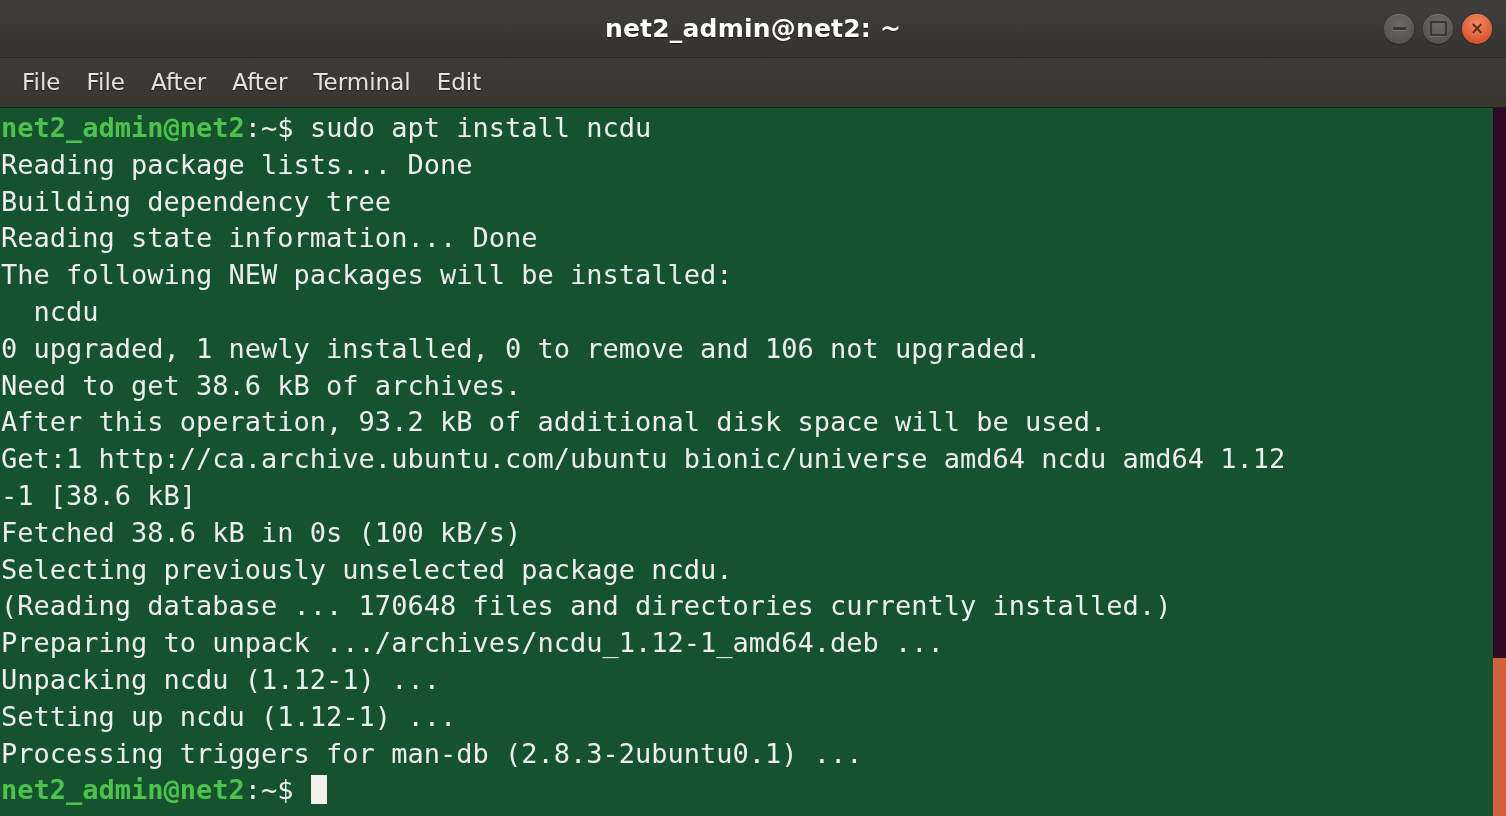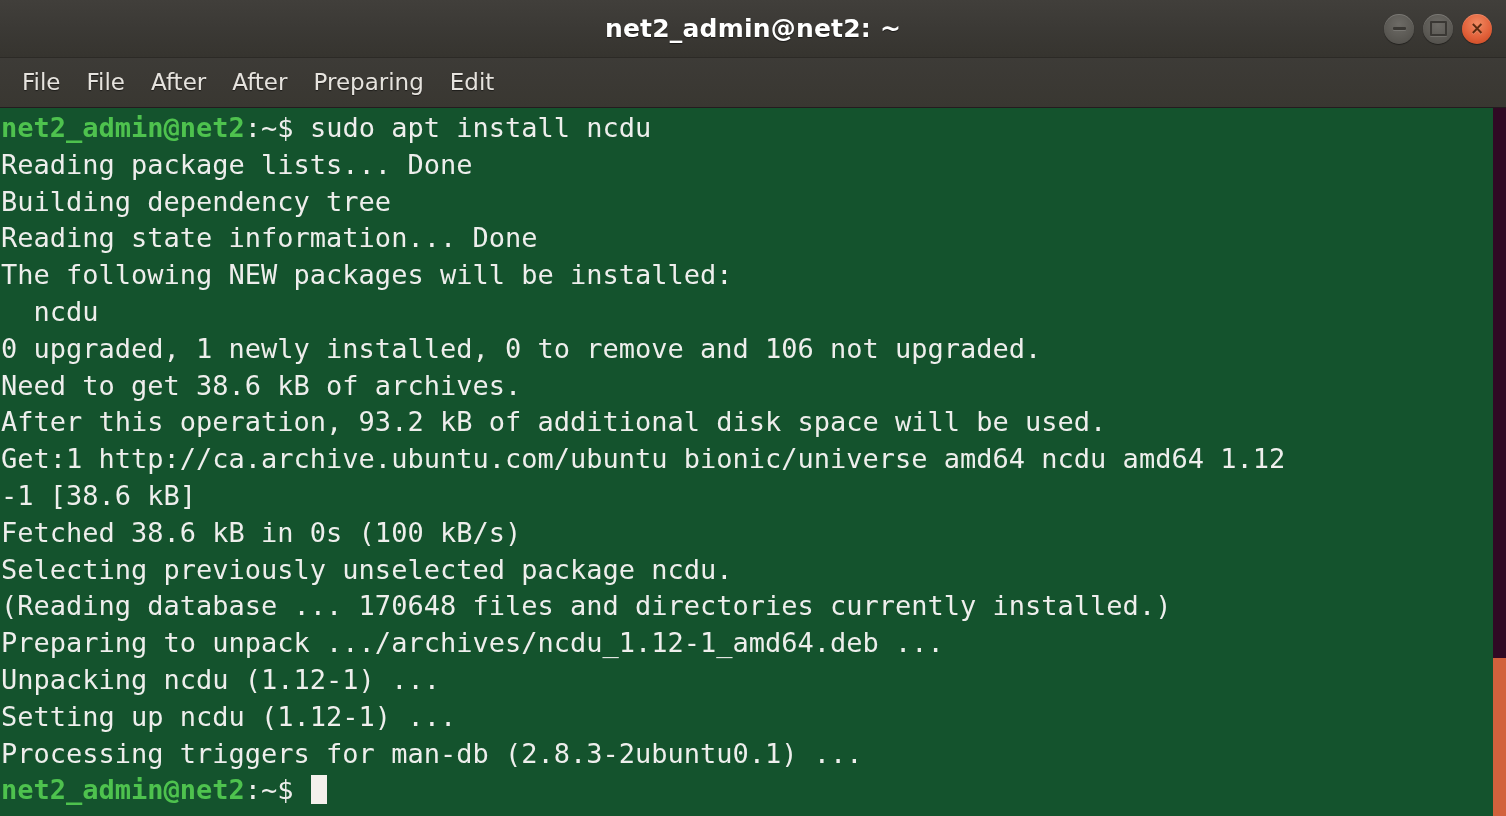--- a/index.html
+++ b/index.html
@@ -179,21 +179,21 @@
         <div class="glyph-close">×</div>
       </div>
     </div>
   </div>
 
   <div class="menubar">
     <div class="menu-item">File</div>
     <div class="menu-item">File</div>
     <div class="menu-item">After</div>
     <div class="menu-item">After</div>
-    <div class="menu-item">Preparing</div>
+    <div class="menu-item">Terminal</div>
     <div class="menu-item">Edit</div>
   </div>
 
   <div class="terminal">
     <div class="term-lines" id="term-lines"><div class="term-line"><span class="seg-green">net2_admin@net2</span><span class="seg-white">:~$ </span><span class="seg-white">sudo apt install ncdu</span></div><div class="term-line"><span class="seg-white">Reading package lists... Done</span></div><div class="term-line"><span class="seg-white">Building dependency tree</span></div><div class="term-line"><span class="seg-white">Reading state information... Done</span></div><div class="term-line"><span class="seg-white">The following NEW packages will be installed:</span></div><div class="term-line"><span class="seg-white">  ncdu</span></div><div class="term-line"><span class="seg-white">0 upgraded, 1 newly installed, 0 to remove and 106 not upgraded.</span></div><div class="term-line"><span class="seg-white">Need to get 38.6 kB of archives.</span></div><div class="term-line"><span class="seg-white">After this operation, 93.2 kB of additional disk space will be used.</span></div><div class="term-line"><span class="seg-white">Get:1 http://ca.archive.ubuntu.com/ubuntu bionic/universe amd64 ncdu amd64 1.12</span></div><div class="term-line"><span class="seg-white">-1 [38.6 kB]</span></div><div class="term-line"><span class="seg-white">Fetched 38.6 kB in 0s (100 kB/s)</span></div><div class="term-line"><span class="seg-white">Selecting previously unselected package ncdu.</span></div><div class="term-line"><span class="seg-white">(Reading database ... 170648 files and directories currently installed.)</span></div><div class="term-line"><span class="seg-white">Preparing to unpack .../archives/ncdu_1.12-1_amd64.deb ...</span></div><div class="term-line"><span class="seg-white">Unpacking ncdu (1.12-1) ...</span></div><div class="term-line"><span class="seg-white">Setting up ncdu (1.12-1) ...</span></div><div class="term-line"><span class="seg-white">Processing triggers for man-db (2.8.3-2ubuntu0.1) ...</span></div><div class="term-line"><span class="seg-green">net2_admin@net2</span><span class="seg-white">:~$ </span><span class="cursor"></span></div></div>
     <div class="scroll-track">
       <div class="scroll-thumb" id="scroll-thumb" style="top: 75%; height: 25%;"></div>
     </div>
   </div>
 

